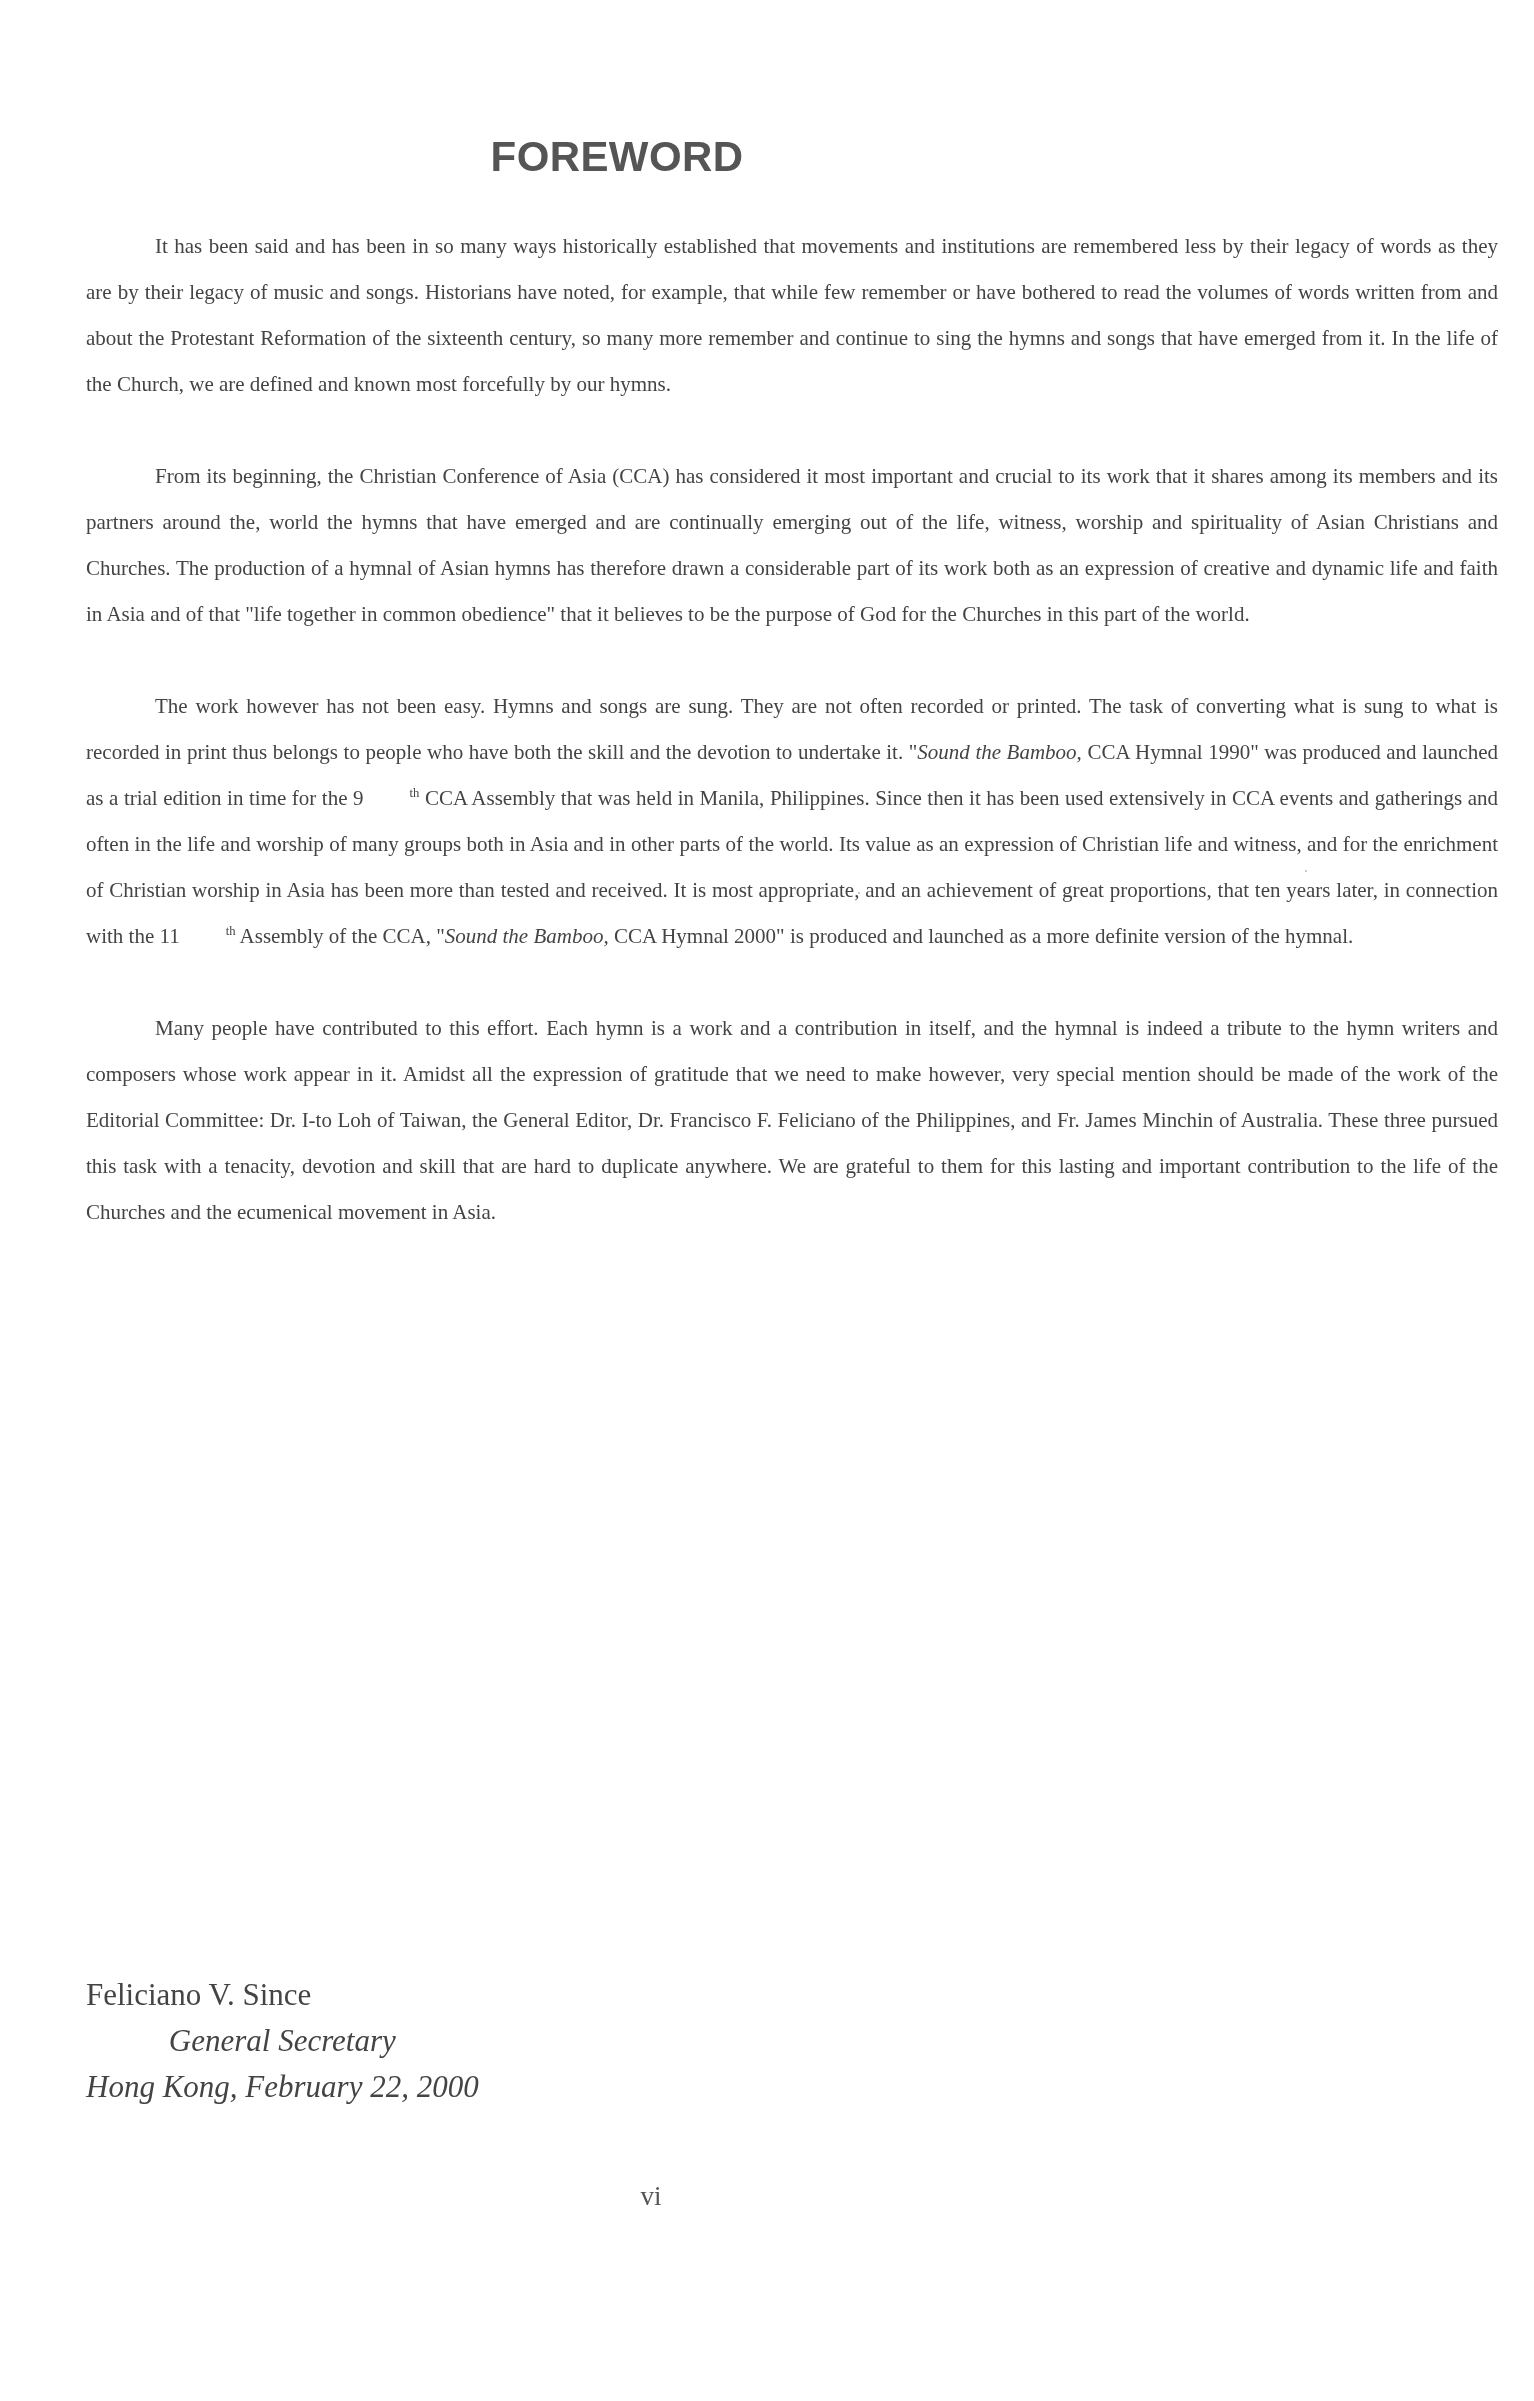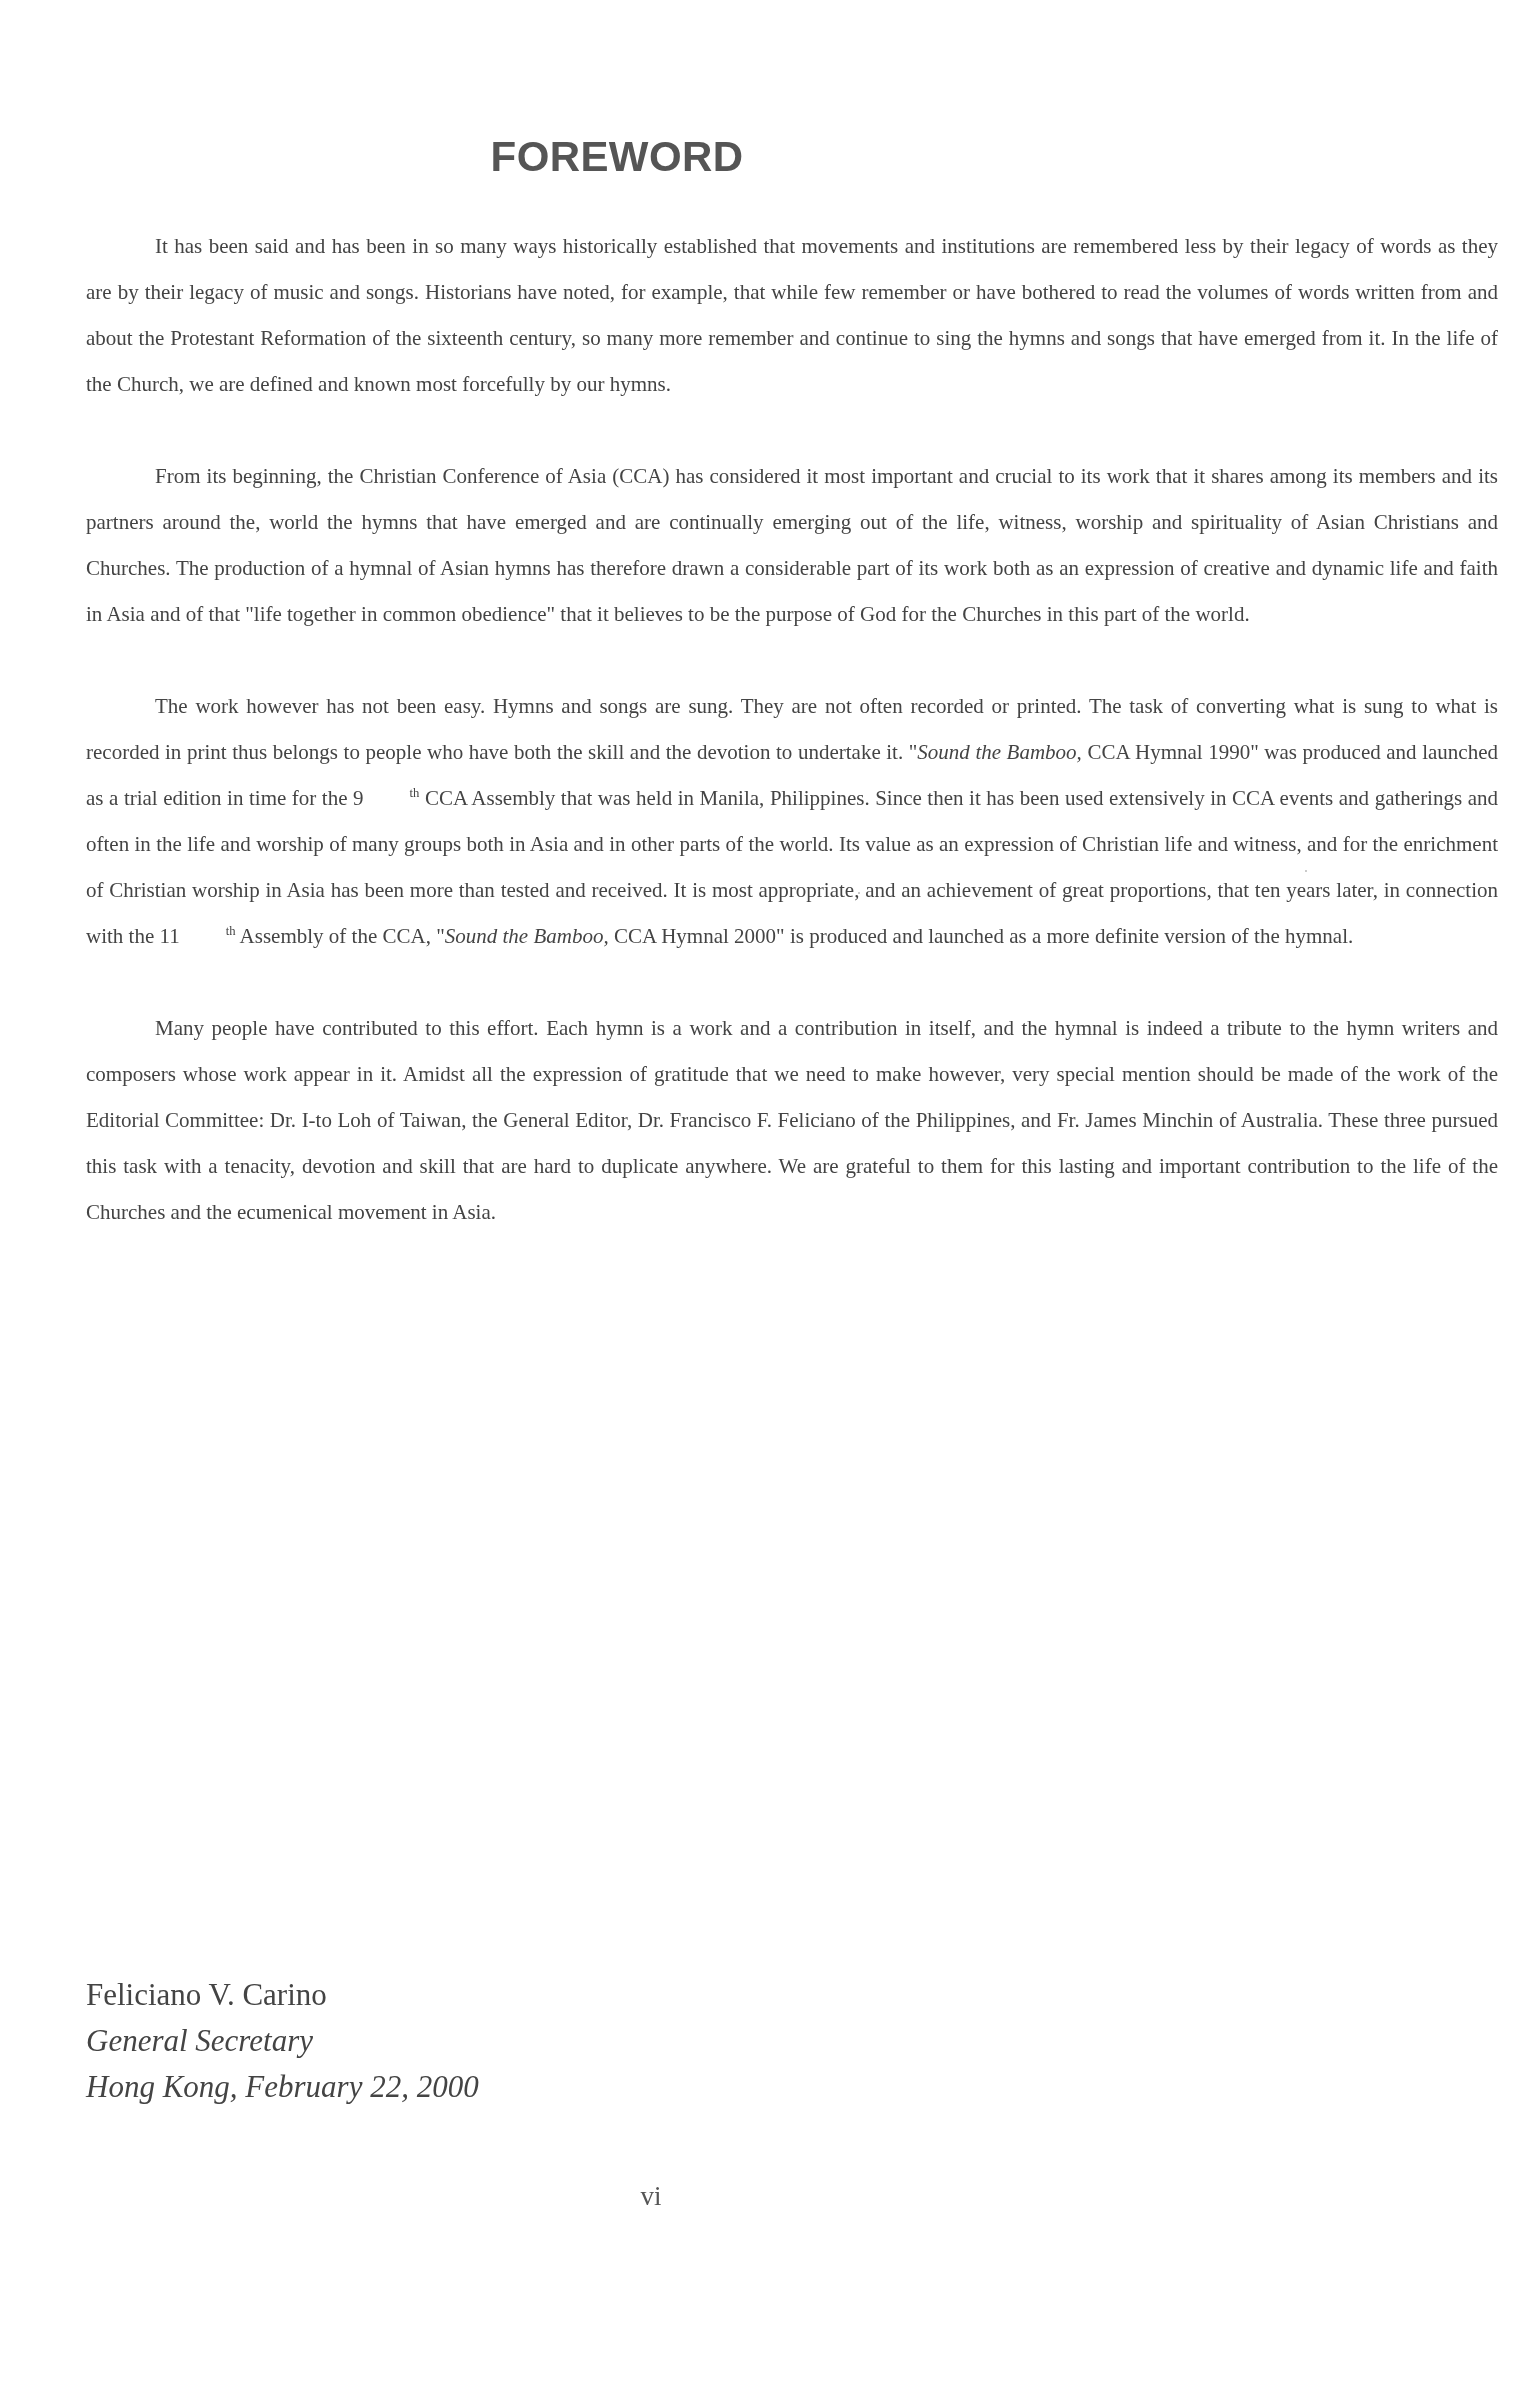--- a/index.html
+++ b/index.html
@@ -53,21 +53,21 @@
     }
     .signature {
       position: absolute;
       top: 1972px;
       left: 86px;
       font-size: 31px;
       line-height: 46px;
       color: #444444;
     }
     .signature .line { display: block; }
-    .signature .italic { font-style: italic; }
+    .signature .italic { font-style: italic; text-align: center; }
     .page-number {
       position: absolute;
       top: 2181px;
       left: 0;
       width: 1302px;
       text-align: center;
       font-size: 27px;
       color: #555555;
     }
     .speck {
@@ -84,21 +84,21 @@
 <h1 class="page-title">FOREWORD</h1>
 
 <div class="body-text">
   <p class="para"><span>It has been said and has been in so many ways historically established that movements and institutions are remembered less by their legacy of words as they are by their legacy of music and songs. Historians have noted, for example, that while few remember or have bothered to read the volumes of words written from and about the Protestant Reformation of the sixteenth century, so many more remember and continue to sing the hymns and songs that have emerged from it. In the life of the Church, we are defined and known most forcefully by our hymns.</span></p>
   <p class="para"><span>From its beginning, the Christian Conference of Asia (CCA) has considered it most important and crucial to its work that it shares among its members and its partners around the, world the hymns that have emerged and are continually emerging out of the life, witness, worship and spirituality of Asian Christians and Churches. The production of a hymnal of Asian hymns has therefore drawn a considerable part of its work both as an expression of creative and dynamic life and faith in Asia and of that "life together in common obedience" that it believes to be the purpose of God for the Churches in this part of the world.</span></p>
   <p class="para"><span>The work however has not been easy. Hymns and songs are sung. They are not often recorded or printed. The task of converting what is sung to what is recorded in print thus belongs to people who have both the skill and the devotion to undertake it. "</span><em>Sound the Bamboo,</em><span> CCA Hymnal 1990" was produced and launched as a trial edition in time for the 9</span><sup>th</sup><span> CCA Assembly that was held in Manila, Philippines. Since then it has been used extensively in CCA events and gatherings and often in the life and worship of many groups both in Asia and in other parts of the world. Its value as an expression of Christian life and witness, and for the enrichment of Christian worship in Asia has been more than tested and received. It is most appropriate, and an achievement of great proportions, that ten years later, in connection with the 11</span><sup>th</sup><span> Assembly of the CCA, "</span><em>Sound the Bamboo,</em><span> CCA Hymnal 2000" is produced and launched as a more definite version of the hymnal.</span></p>
   <p class="para"><span>Many people have contributed to this effort. Each hymn is a work and a contribution in itself, and the hymnal is indeed a tribute to the hymn writers and composers whose work appear in it. Amidst all the expression of gratitude that we need to make however, very special mention should be made of the work of the Editorial Committee: Dr. I-to Loh of Taiwan, the General Editor, Dr. Francisco F. Feliciano of the Philippines, and Fr. James Minchin of Australia. These three pursued this task with a tenacity, devotion and skill that are hard to duplicate anywhere. We are grateful to them for this lasting and important contribution to the life of the Churches and the ecumenical movement in Asia.</span></p>
 </div>
 
 <div class="signature">
-  <span class="line">Feliciano V. Carino</span>
+  <span class="line">Feliciano V. Since</span>
   <span class="line italic">General Secretary</span>
   <span class="line italic">Hong Kong, February 22, 2000</span>
 </div>
 
 <div class="page-number">vi</div>
 
 <div class="speck" style="top:892px;left:858px;"></div>
 <div class="speck" style="top:870px;left:1305px;"></div>
 
 

